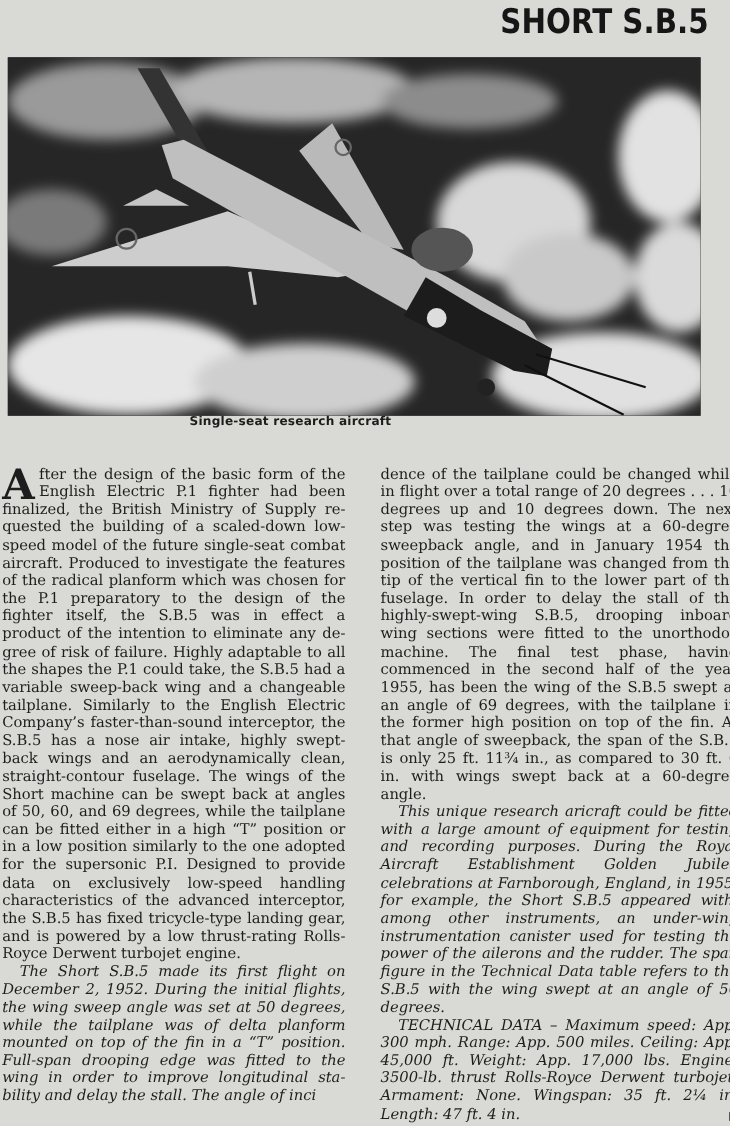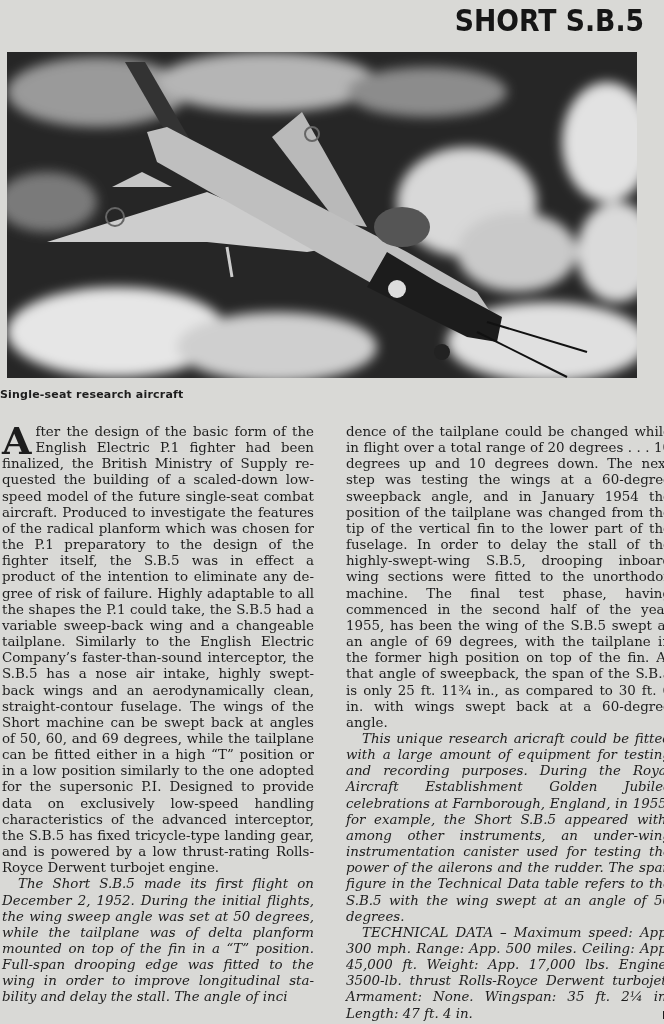--- a/index.html
+++ b/index.html
@@ -16,21 +16,21 @@
     color: #161616;
     transform: scaleX(0.86); transform-origin: right top;
     white-space: nowrap;
   }
   .photo {
     position: absolute; left: 7px; top: 52px; width: 630px; height: 326px;
     background: #2a2a2a; overflow: hidden;
   }
   .photo svg { display: block; width: 100%; height: 100%; }
   .caption {
-    position: absolute; top: 388px; left: 0; width: 528px; text-align: left;
+    position: absolute; top: 376px; left: 0; width: 528px; text-align: center;
     font-family: "DejaVu Sans", sans-serif; font-weight: bold; font-size: 11px;
     color: #1d1d1d; letter-spacing: 0.2px;
   }
   .col {
     position: absolute; top: 424px;
     font-family: "DejaVu Serif", serif; font-size: 13.4px; line-height: 16.15px;
     text-align: justify; hyphens: manual;
   }
   .col p { margin: 0; text-indent: 0; }
   .col p.indent { text-indent: 16px; font-style: italic; }

